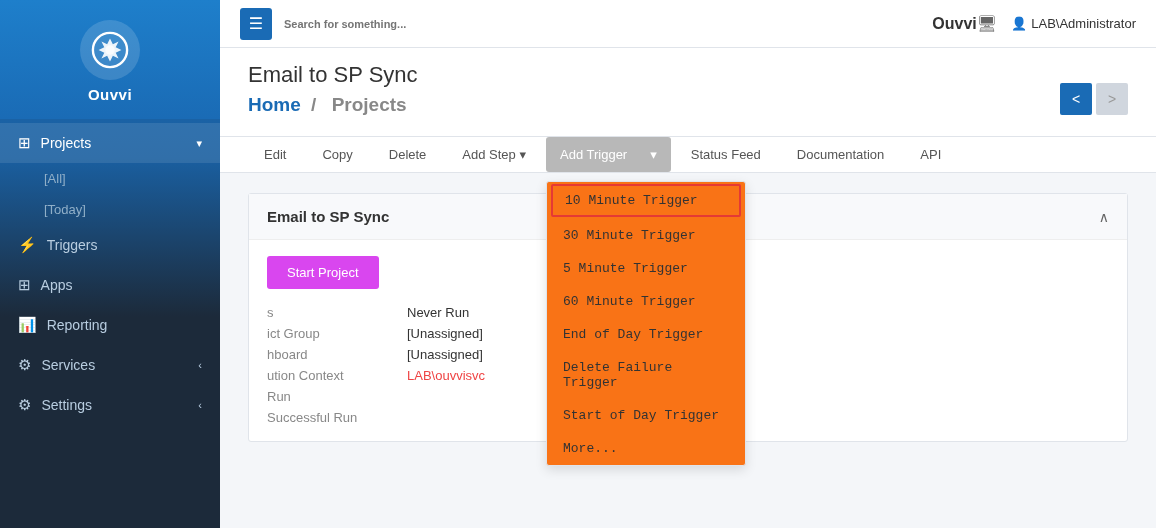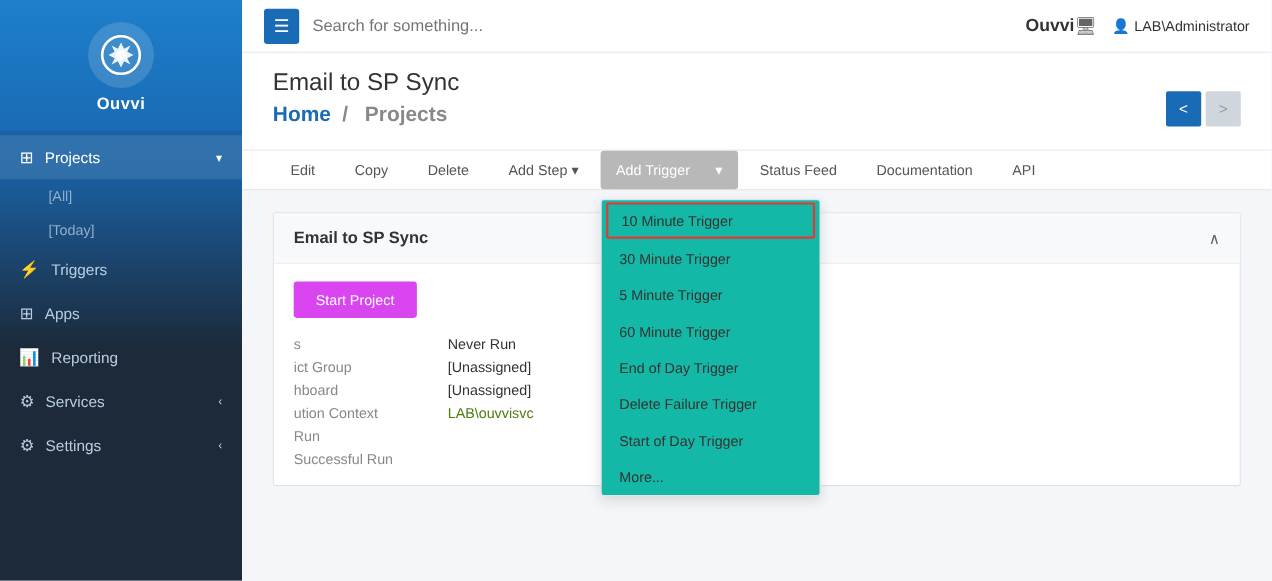--- a/index.html
+++ b/index.html
@@ -66,22 +66,23 @@
     }
     .topbar-menu-btn {
       background: #1a6bb5; color: #fff; border: none;
       width: 32px; height: 32px; border-radius: 3px;
       display: flex; align-items: center; justify-content: center;
       cursor: pointer; margin-right: 12px; font-size: 16px;
     }
     .topbar-search {
       flex: 1;
       border: none; outline: none;
-      color: #999; font-size: 15px;
+      color: #999; font-size: 11px;
       background: transparent;
+      font-weight: bold;
     }
     .topbar-title { font-size: 16px; font-weight: 600; color: #333; margin: 0 auto; }
     .topbar-right { display: flex; align-items: center; gap: 14px; margin-left: auto; }
     .topbar-icon { color: #666; font-size: 16px; cursor: pointer; }
     .topbar-user { color: #333; font-size: 13px; display: flex; align-items: center; gap: 4px; }
 
     
     .page-header {
       background: #fff;
       padding: 14px 28px 0;
@@ -147,33 +148,34 @@
     .start-btn {
       background: #d946ef; color: #fff; border: none;
       padding: 9px 20px; border-radius: 3px;
       font-size: 13px; cursor: pointer; margin-bottom: 16px;
     }
 
     .project-details { display: flex; flex-direction: column; gap: 6px; }
     .detail-row { display: flex; align-items: center; font-size: 13px; }
     .detail-label { color: #888; min-width: 140px; }
     .detail-value { color: #333; }
-    .detail-value.link { color: #4d7c0f; }
+    .detail-value.link { color: #ef4444; }
 
     
     .dropdown-menu {
       position: absolute;
       top: 44px;
       left: 0;
-      background: #14b8a6;
+      background: #f97316;
       border: 1px solid #e0e4ea;
       border-radius: 3px;
       box-shadow: 0 4px 12px rgba(0,0,0,0.12);
       z-index: 100;
       min-width: 200px;
+      font-family: Liberation Mono, monospace;
     }
     .dropdown-menu-item {
       padding: 9px 16px;
       font-size: 13px; color: #333;
       cursor: pointer;
     }
     .dropdown-menu-item.highlighted {
       border: 2px solid #e53935;
       border-radius: 2px;
       margin: 2px 4px;

